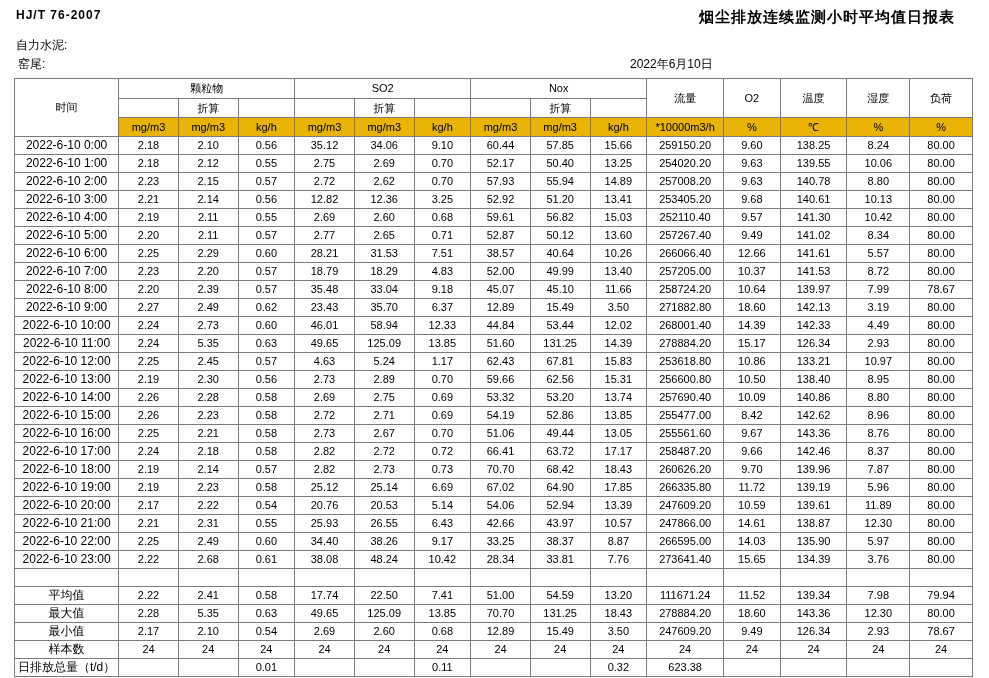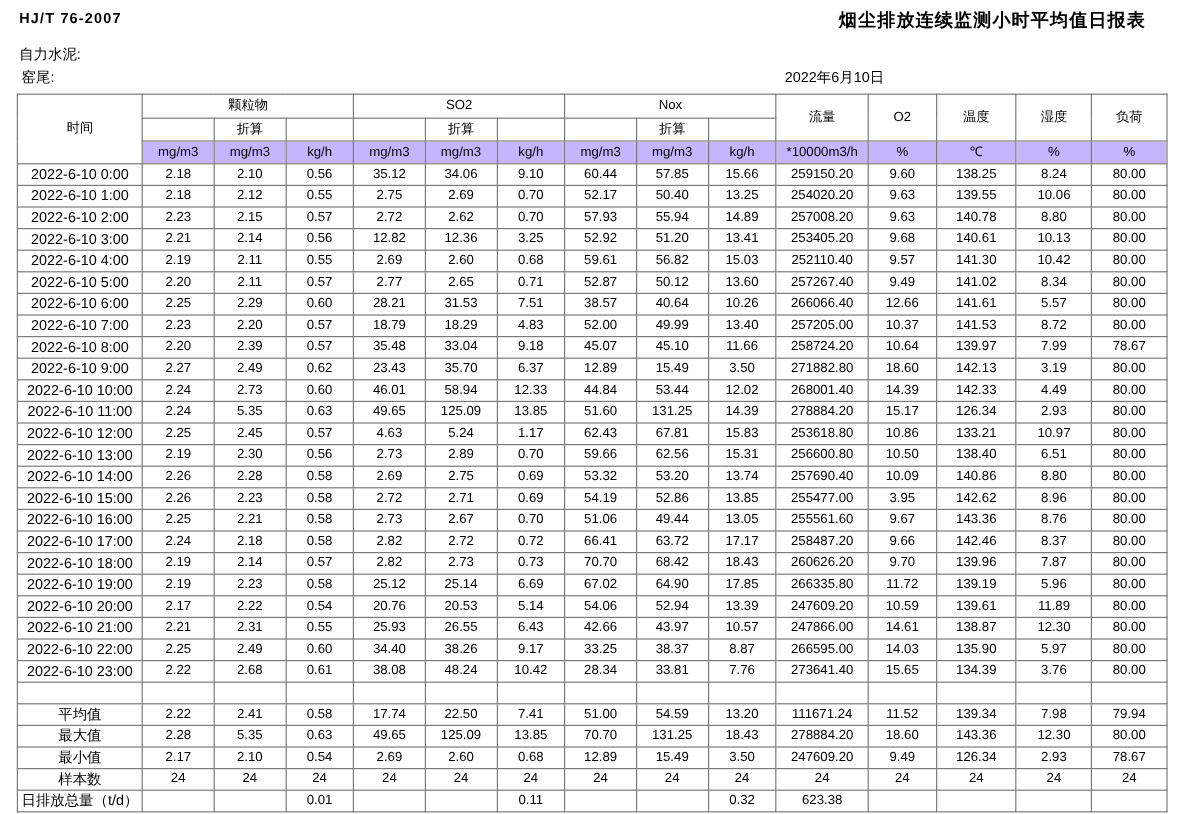--- a/index.html
+++ b/index.html
@@ -44,21 +44,21 @@
   }
   .meta-row2 {
     font-size: 12px;
     margin-top: 3px;
     margin-left: 4px;
     position: relative;
     height: 18px;
   }
   .meta-date {
     position: absolute;
-    left: 636px;
+    left: 612px;
     top: 0;
     font-size: 12px;
   }
   table.report {
     border-collapse: collapse;
     width: 959px;
     margin-top: 4px;
     table-layout: fixed;
   }
   table.report th, table.report td {
@@ -75,21 +75,21 @@
   table.report td.time-cell {
     font-size: 12px;
   }
   tr.header-top th {
     height: 19px;
   }
   tr.header-sub th {
     height: 18px;
   }
   tr.header-unit th {
-    background: #c4b5fd;
+    background: #eab308;
     height: 18px;
   }
   .blank-row td {
     height: 12px;
   }
   .summary td {
     height: 18px;
   }
 </style>
 </head>
@@ -397,21 +397,21 @@
           <td>0.56</td>
           <td>2.73</td>
           <td>2.89</td>
           <td>0.70</td>
           <td>59.66</td>
           <td>62.56</td>
           <td>15.31</td>
           <td>256600.80</td>
           <td>10.50</td>
           <td>138.40</td>
-          <td>6.51</td>
+          <td>8.95</td>
           <td>80.00</td>
         </tr>
         <tr>
           <td class="time-cell">2022-6-10 14:00</td>
           <td>2.26</td>
           <td>2.28</td>
           <td>0.58</td>
           <td>2.69</td>
           <td>2.75</td>
           <td>0.69</td>
@@ -429,21 +429,21 @@
           <td>2.26</td>
           <td>2.23</td>
           <td>0.58</td>
           <td>2.72</td>
           <td>2.71</td>
           <td>0.69</td>
           <td>54.19</td>
           <td>52.86</td>
           <td>13.85</td>
           <td>255477.00</td>
-          <td>3.95</td>
+          <td>8.42</td>
           <td>142.62</td>
           <td>8.96</td>
           <td>80.00</td>
         </tr>
         <tr>
           <td class="time-cell">2022-6-10 16:00</td>
           <td>2.25</td>
           <td>2.21</td>
           <td>0.58</td>
           <td>2.73</td>

